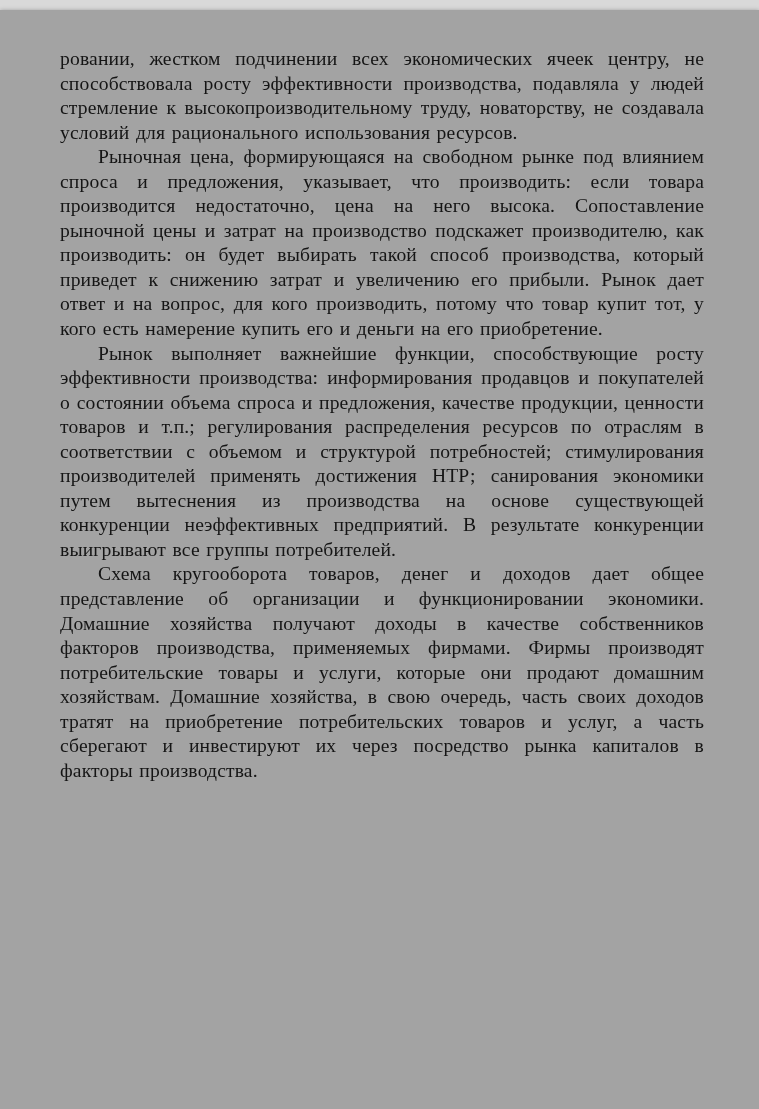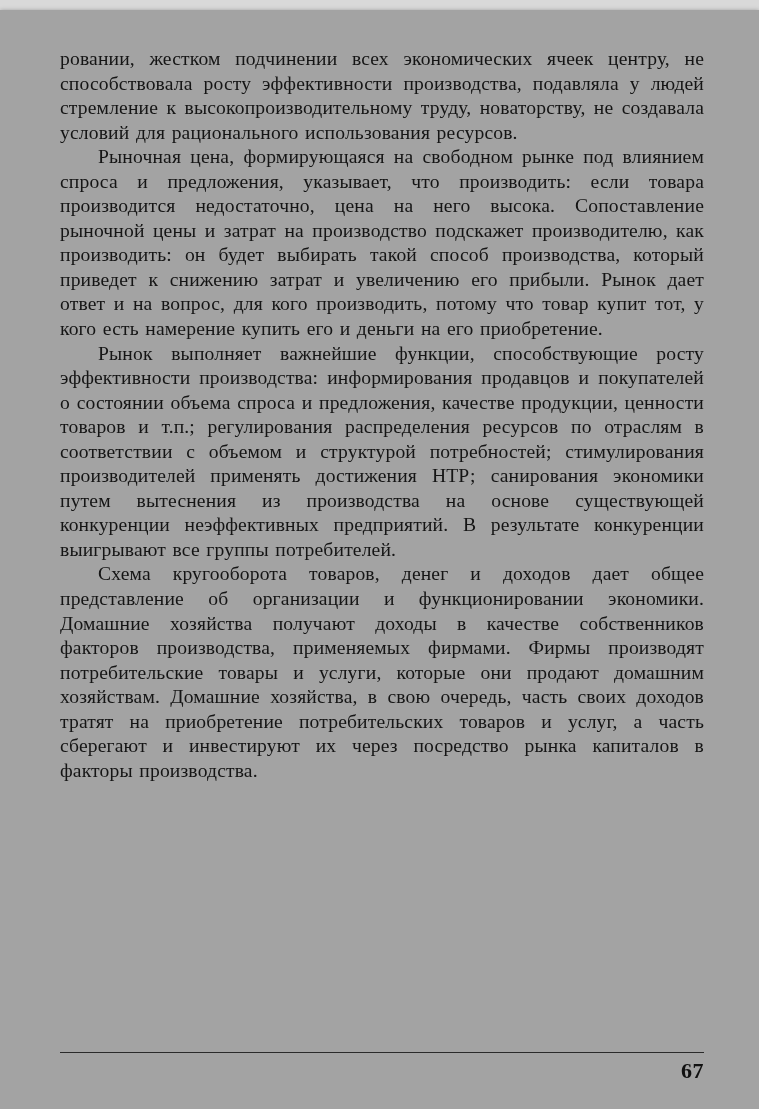--- a/index.html
+++ b/index.html
@@ -63,18 +63,14 @@
 
 <div class="page">
 
   <div class="text-block">
     <p class="continuation">ровании, жестком подчинении всех экономических ячеек центру, не способствовала росту эффективности производства, подавляла у людей стремление к высокопроизводительному труду, новаторству, не создавала условий для рационального использования ресурсов.</p>
     <p>Рыночная цена, формирующаяся на свободном рынке под влиянием спроса и предложения, указывает, что производить: если товара производится недостаточно, цена на него высока. Сопоставление рыночной цены и затрат на производство подскажет производителю, как производить: он будет выбирать такой способ производства, который приведет к снижению затрат и увеличению его прибыли. Рынок дает ответ и на вопрос, для кого производить, потому что товар купит тот, у кого есть намерение купить его и деньги на его приобретение.</p>
     <p>Рынок выполняет важнейшие функции, способствующие росту эффективности производства: информирования продавцов и покупателей о состоянии объема спроса и предложения, качестве продукции, ценности товаров и т.п.; регулирования распределения ресурсов по отраслям в соответствии с объемом и структурой потребностей; стимулирования производителей применять достижения НТР; санирования экономики путем вытеснения из производства на основе существующей конкуренции неэффективных предприятий. В результате конкуренции выигрывают все группы потребителей.</p>
     <p>Схема кругооборота товаров, денег и доходов дает общее представление об организации и функционировании экономики. Домашние хозяйства получают доходы в качестве собственников факторов производства, применяемых фирмами. Фирмы производят потребительские товары и услуги, которые они продают домашним хозяйствам. Домашние хозяйства, в свою очередь, часть своих доходов тратят на приобретение потребительских товаров и услуг, а часть сберегают и инвестируют их через посредство рынка капиталов в факторы производства.</p>
   </div>
 
-  <div class="footer">
-    <hr class="footer-rule">
-    <div class="page-number">67</div>
-  </div>
 
 </div>
 
 </body></html>

